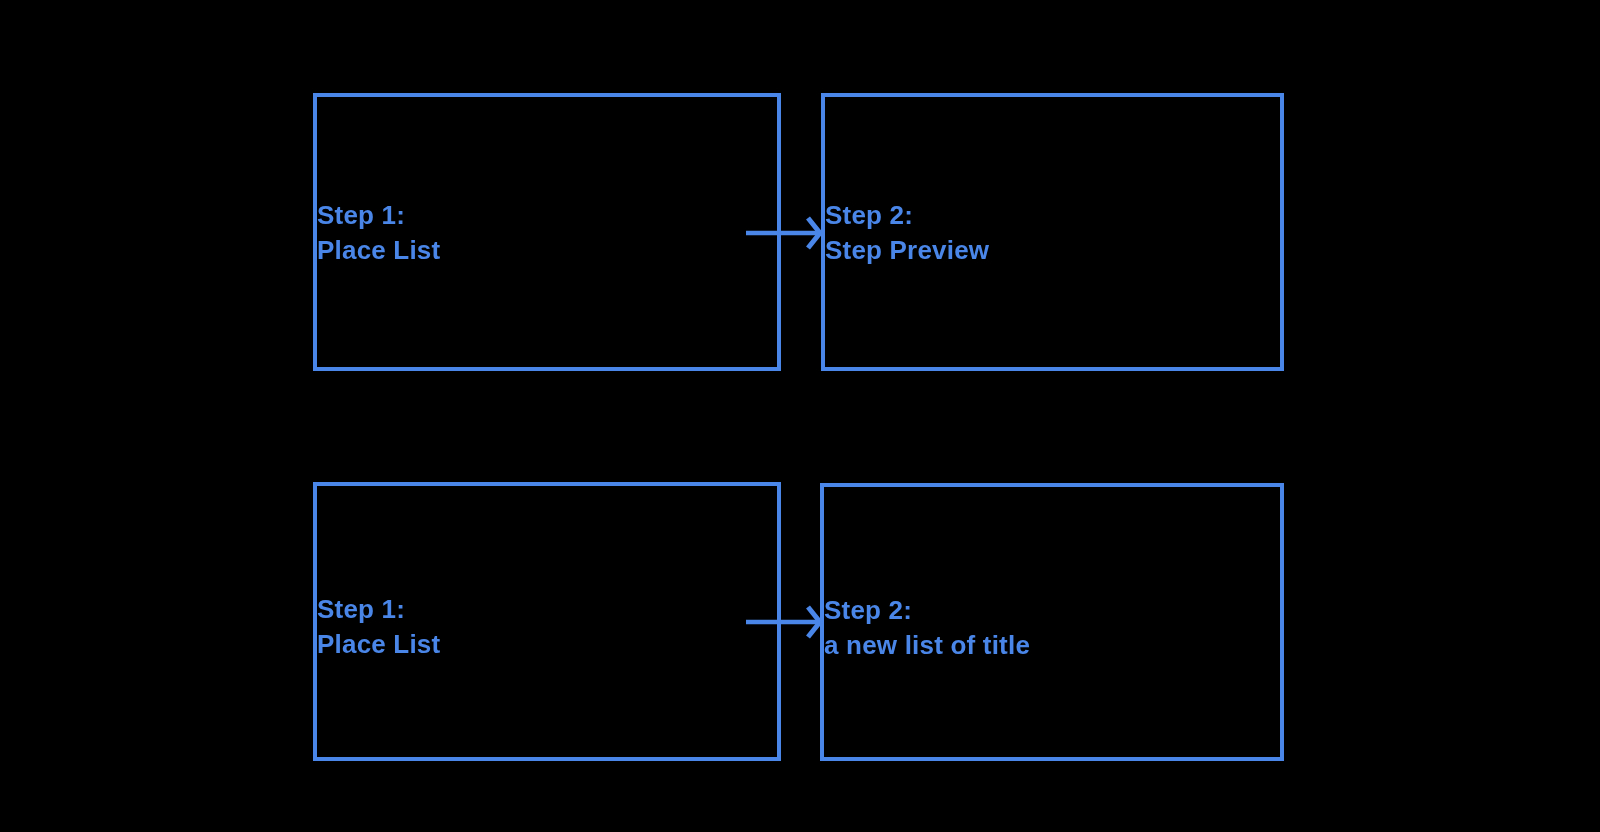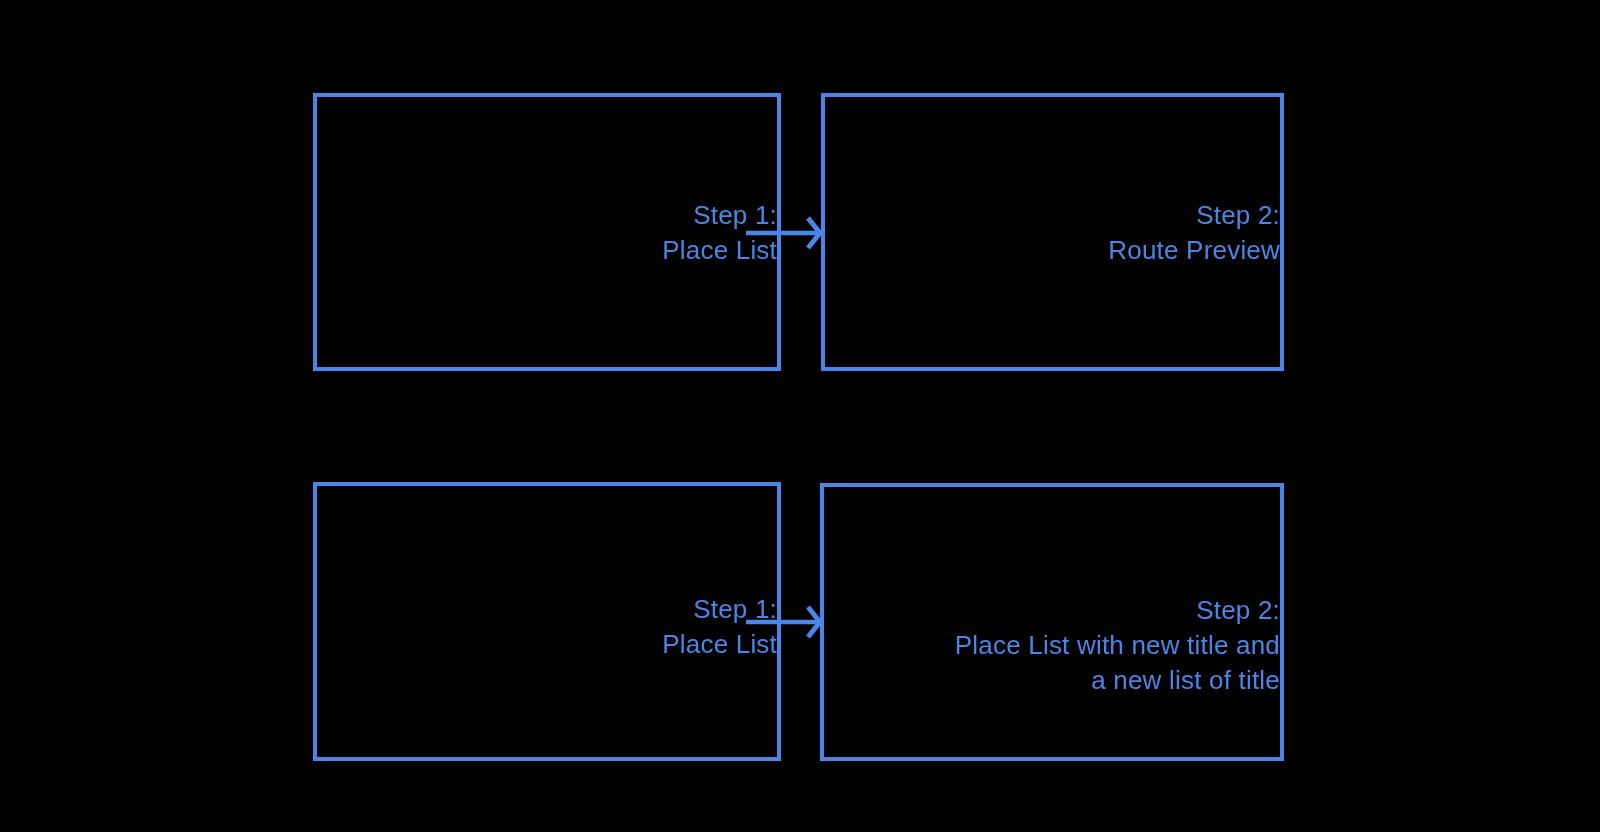--- a/index.html
+++ b/index.html
@@ -17,24 +17,24 @@
     border: 4px solid var(--accent);
     background: transparent;
   }
   .b1 { left: 313px; top:  93px; width: 468px; height: 278px; }
   .b2 { left: 821px; top:  93px; width: 463px; height: 278px; }
   .b3 { left: 313px; top: 482px; width: 468px; height: 279px; }
   .b4 { left: 820px; top: 483px; width: 464px; height: 278px; }
   .label {
     position: absolute;
     left: 0; right: 0;
-    text-align: right;
+    text-align: left;
     color: var(--accent);
     font-size: 26px;
-    font-weight: 400;
+    font-weight: 700;
     line-height: 35px;
     letter-spacing: 0.2px;
   }
   .b1 .label, .b2 .label { top: 101px; }
   .b3 .label, .b4 .label { top: 106px; }
   .arrow { position: absolute; width: 90px; height: 44px; }
   .a1 { left: 740px; top: 211px; }
   .a2 { left: 740px; top: 600px; }
   .arrow .shaft { stroke: var(--accent); stroke-width: 4.5; fill: none; }
   .arrow .head  { stroke: var(--accent); stroke-width: 5;   fill: none; stroke-linejoin: miter; }
@@ -47,35 +47,34 @@
   <div class="box b1">
     <div class="label">
       <div class="line">Step 1:</div>
       <div class="line">Place List</div>
     </div>
   </div>
 
   <div class="box b2">
     <div class="label">
       <div class="line">Step 2:</div>
-      <div class="line">Route Preview</div>
+      <div class="line">Step Preview</div>
     </div>
   </div>
 
   <div class="box b3">
     <div class="label">
       <div class="line">Step 1:</div>
       <div class="line">Place List</div>
     </div>
   </div>
 
   <div class="box b4">
     <div class="label">
       <div class="line">Step 2:</div>
-      <div class="line">Place List with new title and</div>
       <div class="line">a new list of title</div>
     </div>
   </div>
 
   <svg class="arrow a1" viewBox="0 0 90 44" aria-hidden="true">
     <line class="shaft" x1="6" y1="22" x2="79" y2="22"></line>
     <polyline class="head" points="68,7 80,22 68,37"></polyline>
   </svg>
 
   <svg class="arrow a2" viewBox="0 0 90 44" aria-hidden="true">

